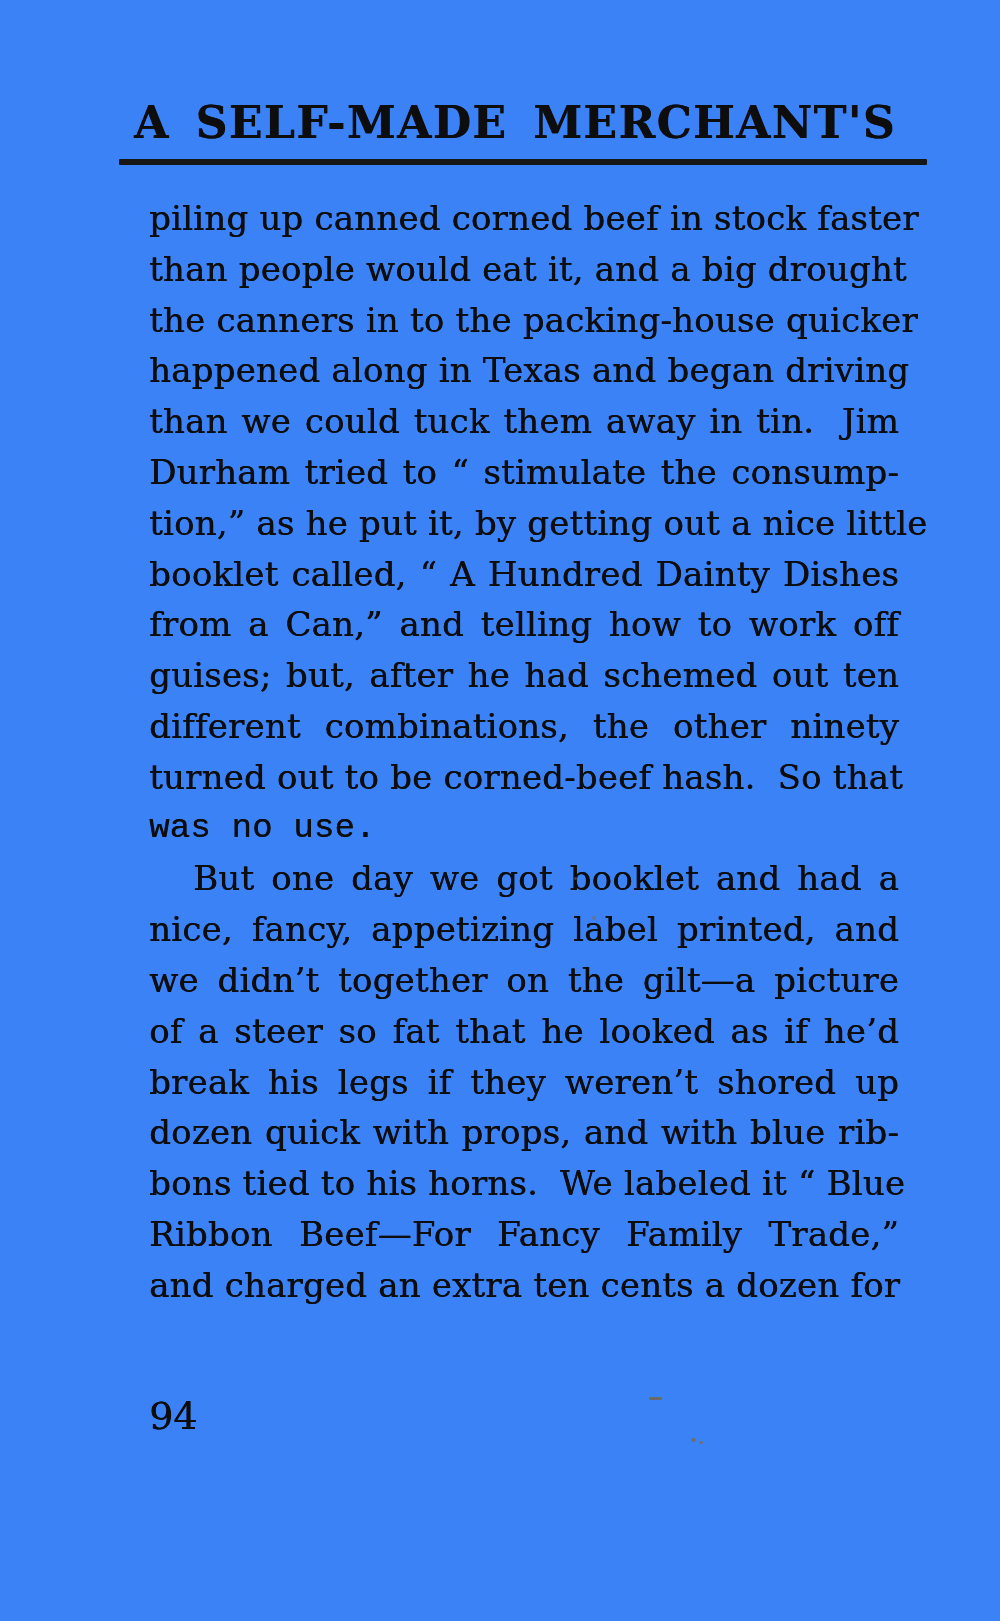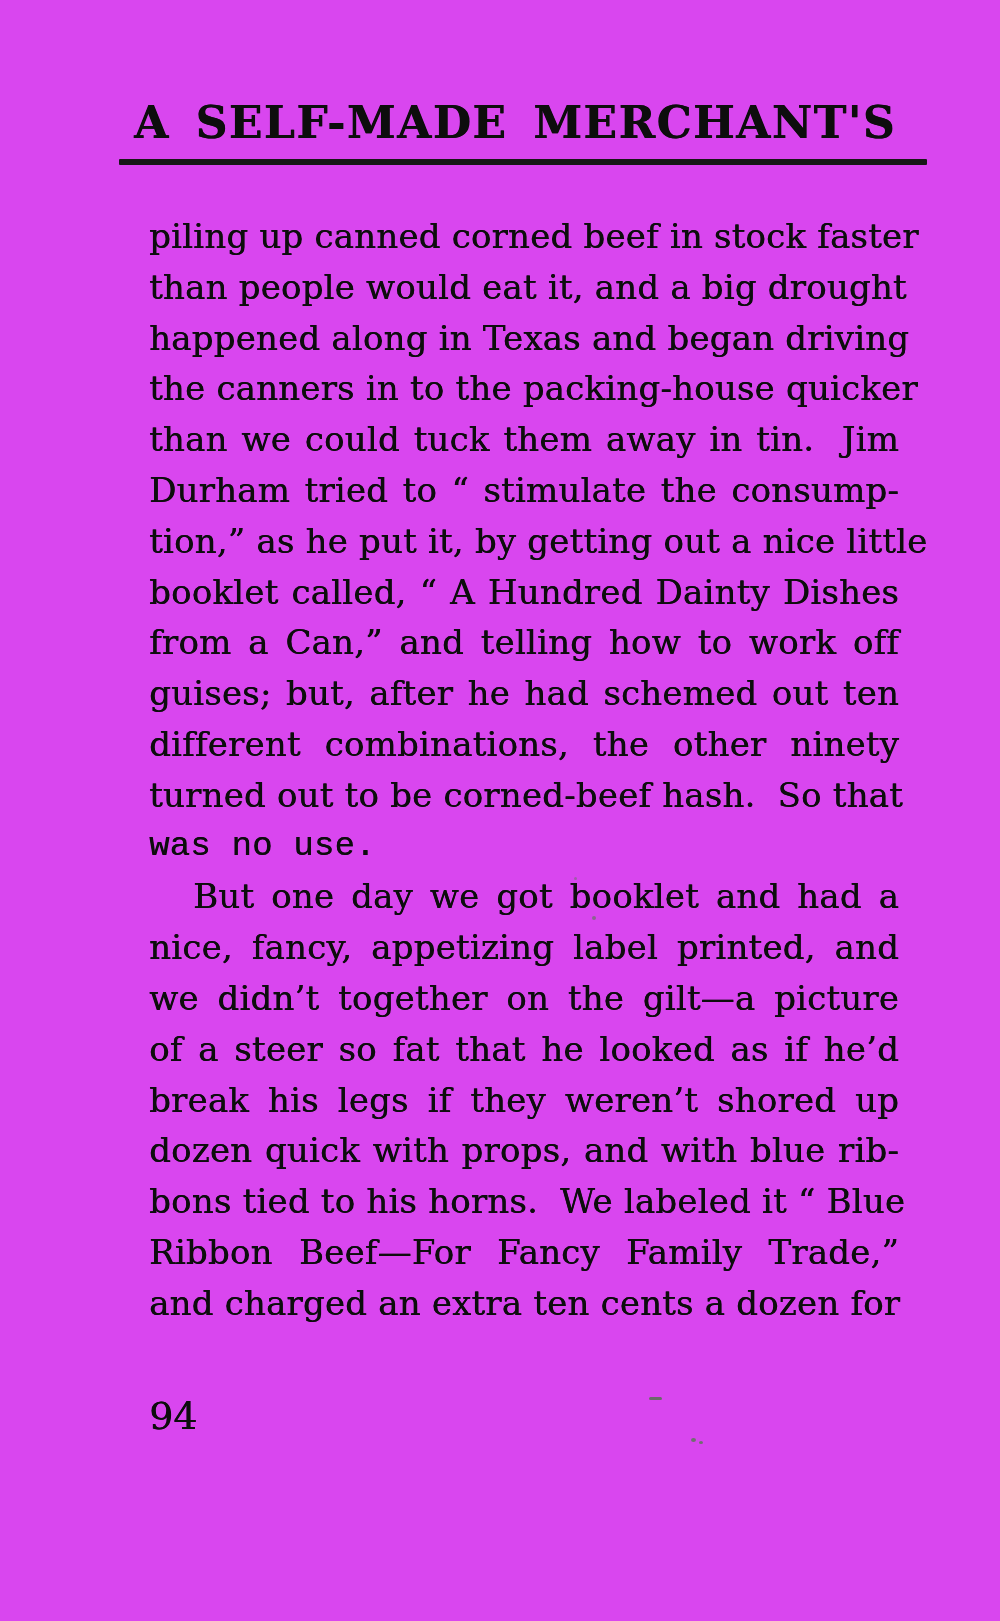--- a/index.html
+++ b/index.html
@@ -4,21 +4,21 @@
 <style>
   html, body {
     margin: 0;
     padding: 0;
     background: #ffffff;
   }
   .page {
     position: relative;
     width: 1000px;
     height: 1621px;
-    background: #d946ef;
+    background: #3b82f6;
     overflow: hidden;
     font-family: "DejaVu Serif", "Liberation Serif", serif;
     color: #0d0d0d;
   }
   .running-header {
     position: absolute;
     top: 97px;
     left: 40px;
     width: 950px;
     text-align: center;
@@ -36,21 +36,20 @@
     width: 808px;
     height: 6px;
     background: #171717;
     border-radius: 1px;
   }
   .text-block {
     position: absolute;
     top: 193px;
     left: 149px;
     width: 750px;
-    margin-top: 18px;
   }
   .line {
     font-size: 34px;
     line-height: 50.8px;
     height: 50.8px;
     letter-spacing: 0.2px;
     text-align: justify;
     text-align-last: justify;
     text-justify: inter-word;
     text-shadow: 0.4px 0 0 currentColor;
@@ -89,22 +88,22 @@
 
 <div class="page">
 
   <div class="running-header">A SELF-MADE MERCHANT'S</div>
 
   <div class="header-rule"></div>
 
   <div class="text-block">
     <div class="line">piling up canned corned beef in stock faster</div>
     <div class="line">than people would eat it, and a big drought</div>
+    <div class="line">the canners in to the packing-house quicker</div>
     <div class="line">happened along in Texas and began driving</div>
-    <div class="line">the canners in to the packing-house quicker</div>
     <div class="line">than we could tuck them away in tin.&nbsp; Jim</div>
     <div class="line">Durham tried to “ stimulate the consump-</div>
     <div class="line">tion,” as he put it, by getting out a nice little</div>
     <div class="line">booklet called, “ A Hundred Dainty Dishes</div>
     <div class="line">from a Can,” and telling how to work off</div>
     <div class="line">guises; but, after he had schemed out ten</div>
     <div class="line">different combinations, the other ninety</div>
     <div class="line">turned out to be corned-beef hash.&nbsp; So that</div>
     <div class="line para-end">was no use.</div>
     <div class="line indent">But one day we got booklet and had a</div>

